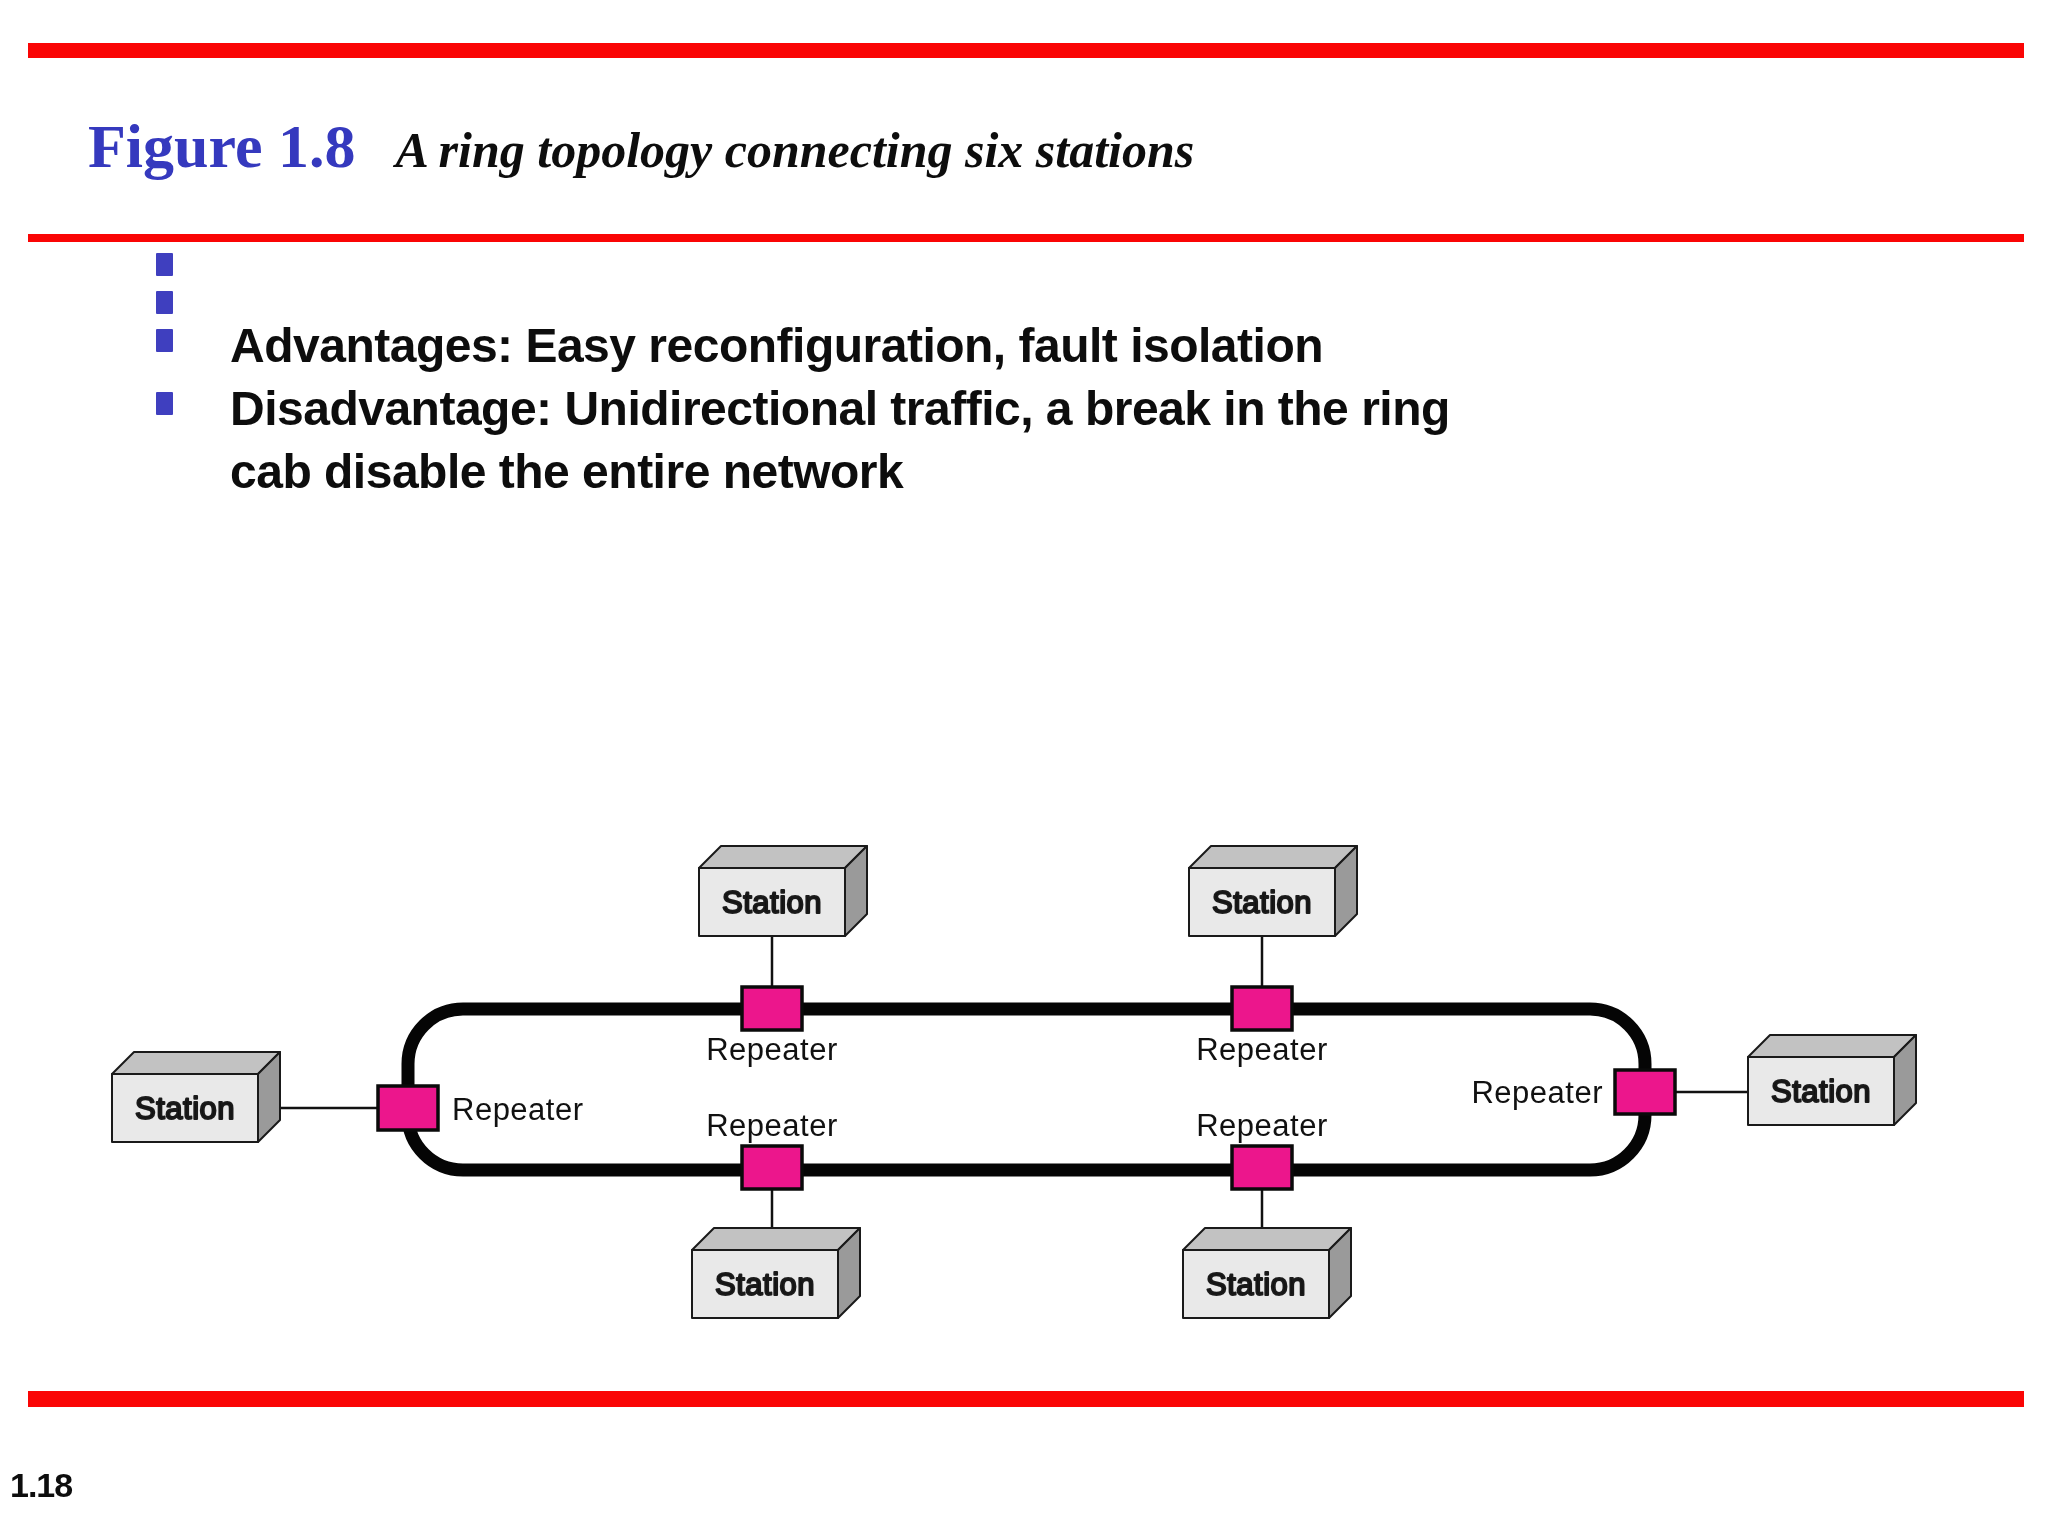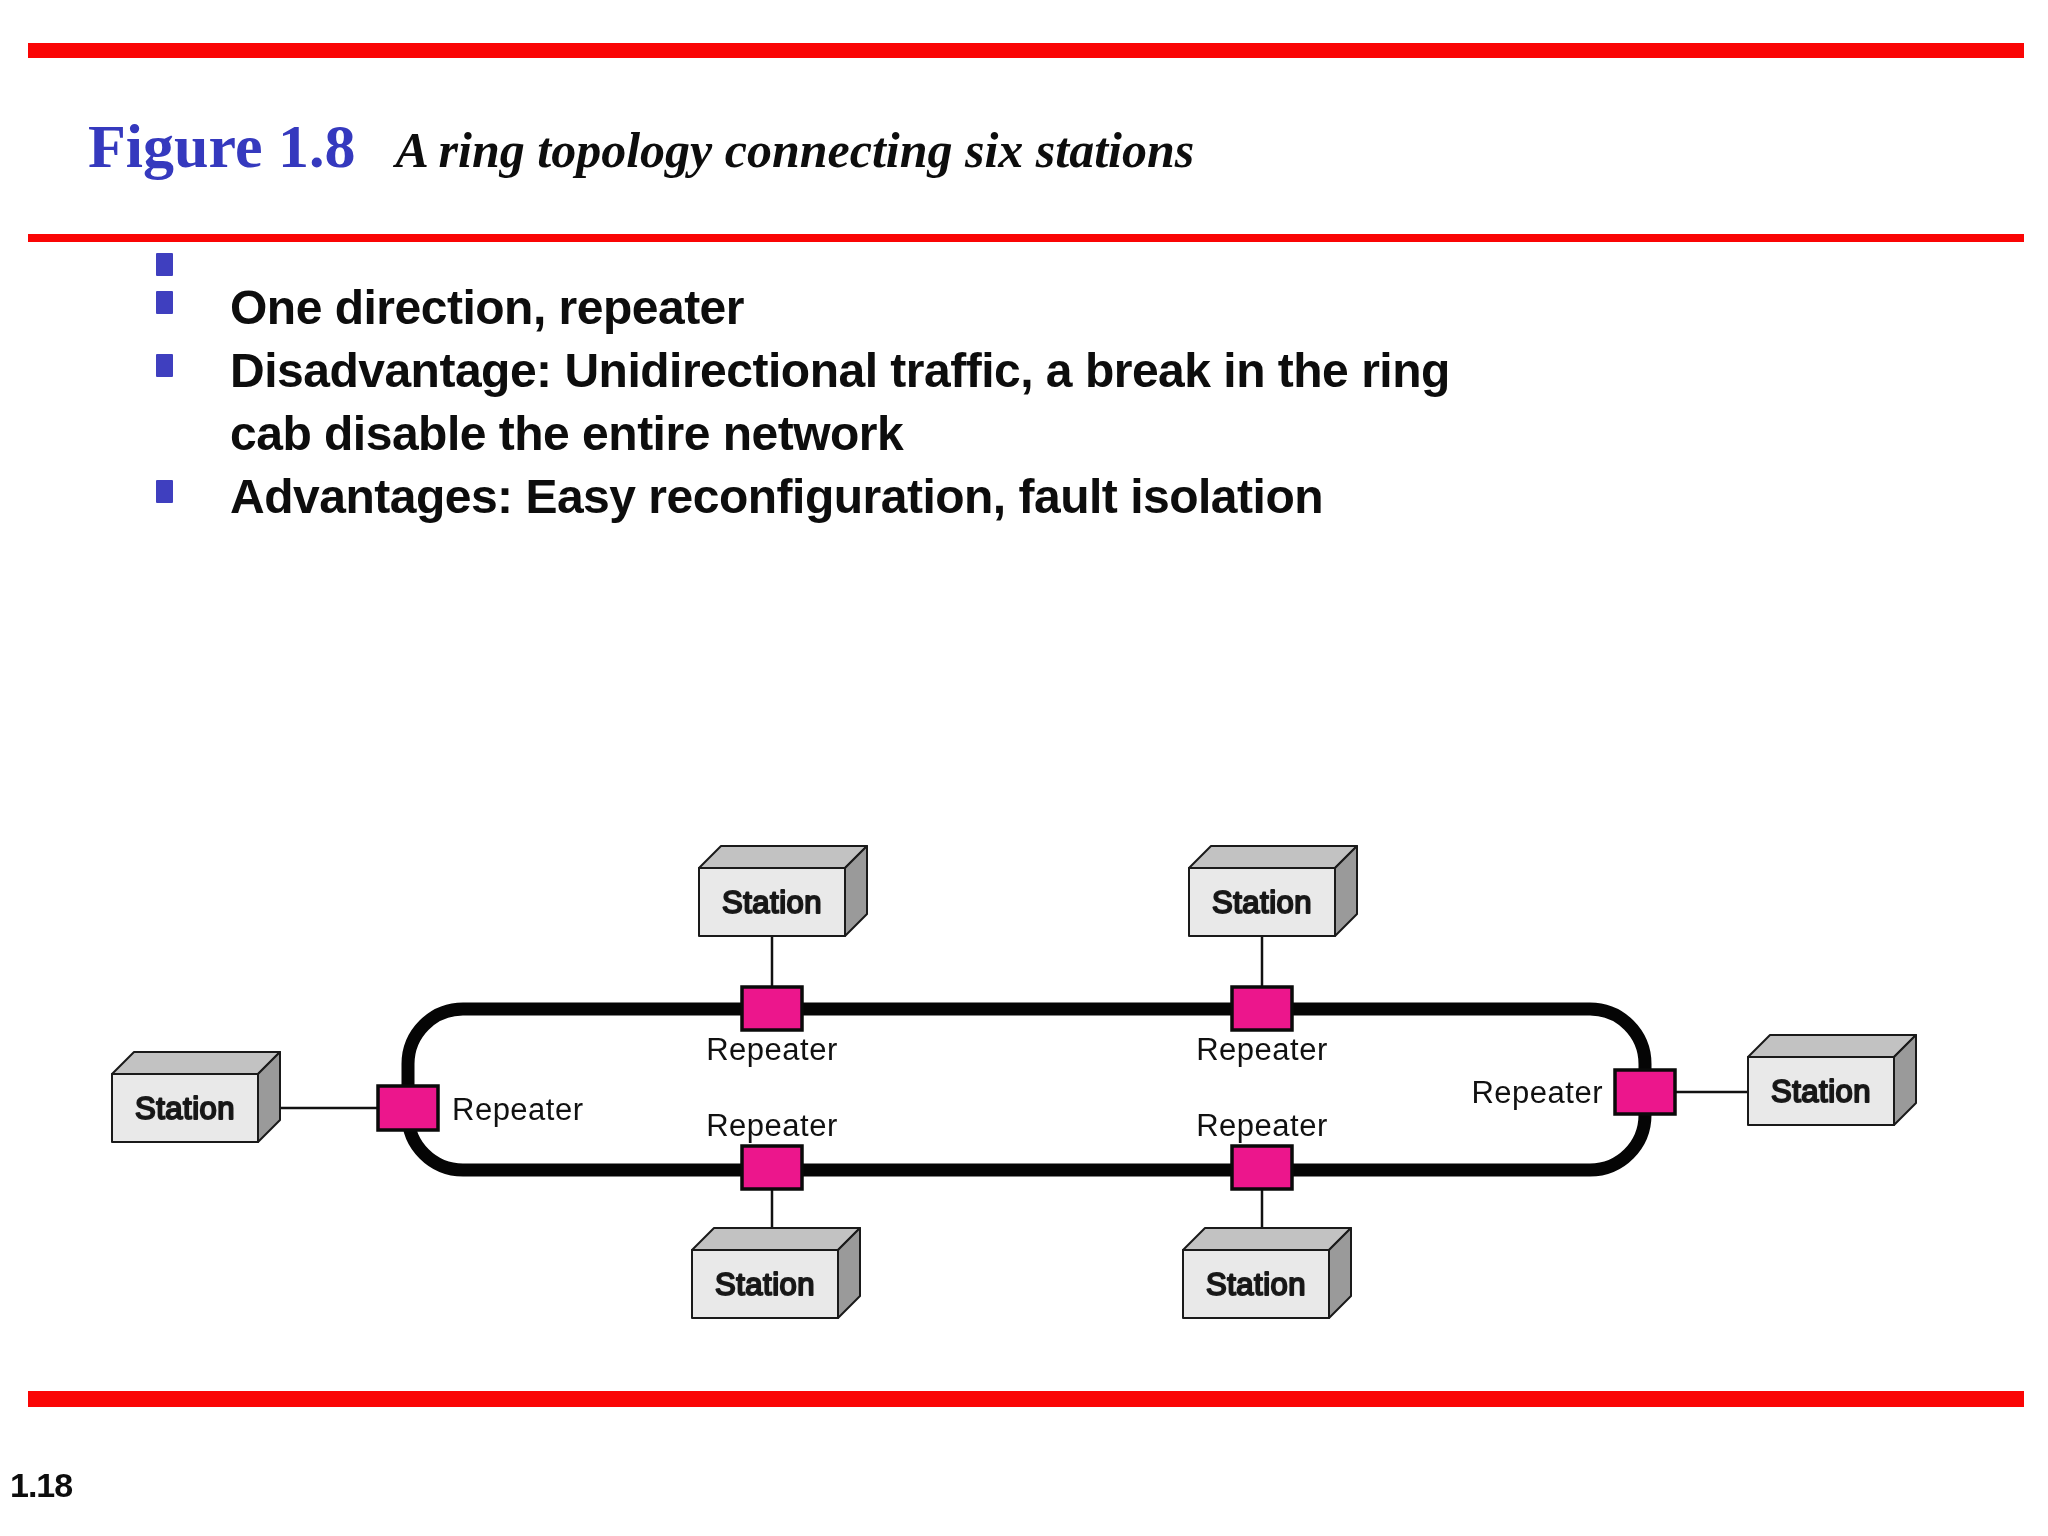--- a/index.html
+++ b/index.html
@@ -64,30 +64,29 @@
   </div>
 
   <div id="title-rule" class="rule" style="background-color: rgb(250, 5, 5);"></div>
 
   <ul id="bullet-list">
     <li>
       <span class="bullet-marker" style="background-color: rgb(63, 63, 191);"></span>
     </li>
     <li>
       <span class="bullet-marker" style="background-color: rgb(63, 63, 191);"></span>
-      <span class="bullet-text">One direction, repeater</span>
+    </li>
+    <li>
+      <span class="bullet-marker" style="background-color: rgb(63, 63, 191);"></span>
+      <span class="bullet-text">Advantages: Easy reconfiguration, fault isolation</span>
     </li>
     <li>
       <span class="bullet-marker" style="background-color: rgb(63, 63, 191);"></span>
       <span class="bullet-text">Disadvantage: Unidirectional traffic, a break in the ring
 cab disable the entire network</span>
-    </li>
-    <li>
-      <span class="bullet-marker" style="background-color: rgb(63, 63, 191);"></span>
-      <span class="bullet-text">Advantages: Easy reconfiguration, fault isolation</span>
     </li>
   </ul>
 
   <svg id="diagram-svg" width="2048" height="1536" viewBox="0 0 2048 1536">
 
     <rect x="408" y="1009" width="1237" height="161" rx="55" ry="55" fill="none" stroke-width="13" stroke="#050505"></rect>
 
     <g stroke="#111111" stroke-width="2.5">
       <line x1="772" y1="934" x2="772" y2="990"></line>
       <line x1="1262" y1="934" x2="1262" y2="990"></line>

